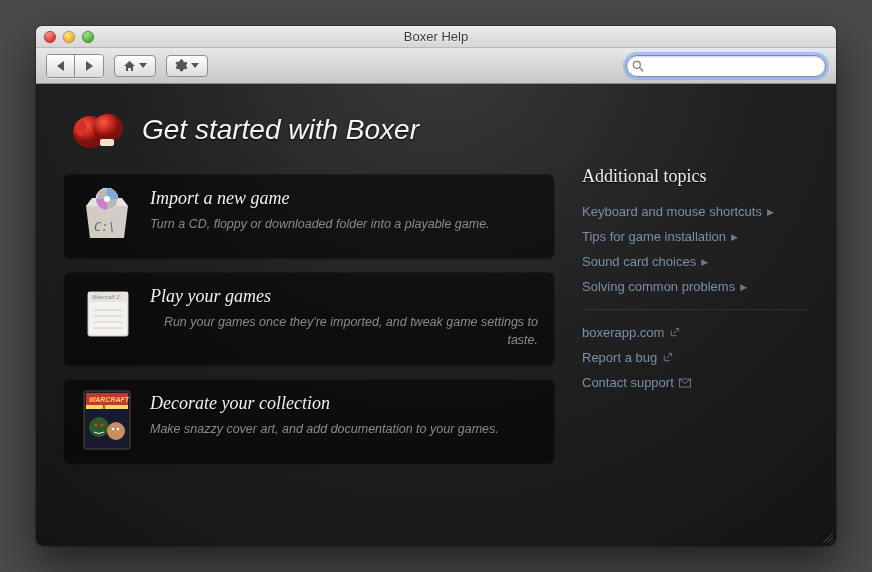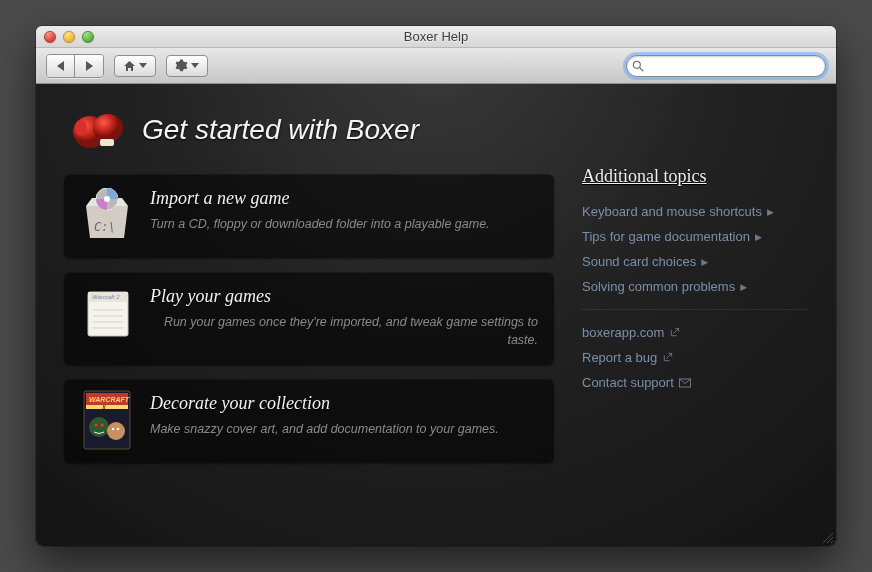--- a/index.html
+++ b/index.html
@@ -123,21 +123,20 @@
     font-family: Georgia, "Times New Roman", serif;
     text-shadow: 0 1px 1px #000;
   }
   .card p {
     font-size: 12.5px; line-height: 1.45; color: #8a8a8a; text-align: right;
   }
   .side-col h3 {
     font-size: 18px; font-weight: 400; color: #f0f0f0; margin-bottom: 12px;
     font-family: Georgia, serif;
     text-shadow: 0 1px 1px #000;
-    text-decoration: underline;
   }
   .side-col ul { list-style: none; text-align: center; }
   .side-col li {
     font-size: 13px; color: #7a8fa8; padding: 5px 0;
     display:flex; align-items:center; gap:5px;
     cursor:pointer;
   }
   .side-col li .chev { font-size: 9px; color:#6a7a8a;}
   .side-col hr {
     border: none; border-top: 1px solid rgba(255,255,255,0.08);
@@ -283,21 +282,21 @@
     </div>
 
     <div class="side-col">
       <h3>Additional topics</h3>
       <ul>
         <li>
             <span>Keyboard and mouse shortcuts</span>
             <span class="chev">▶</span>
           </li>
         <li>
-            <span>Tips for game documentation</span>
+            <span>Tips for game installation</span>
             <span class="chev">▶</span>
           </li>
         <li>
             <span>Sound card choices</span>
             <span class="chev">▶</span>
           </li>
         <li>
             <span>Solving common problems</span>
             <span class="chev">▶</span>
           </li>

